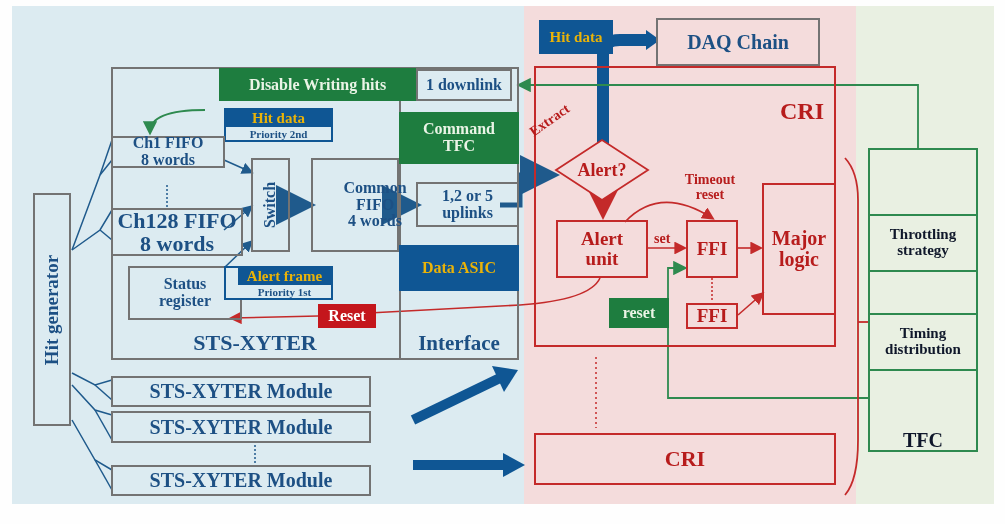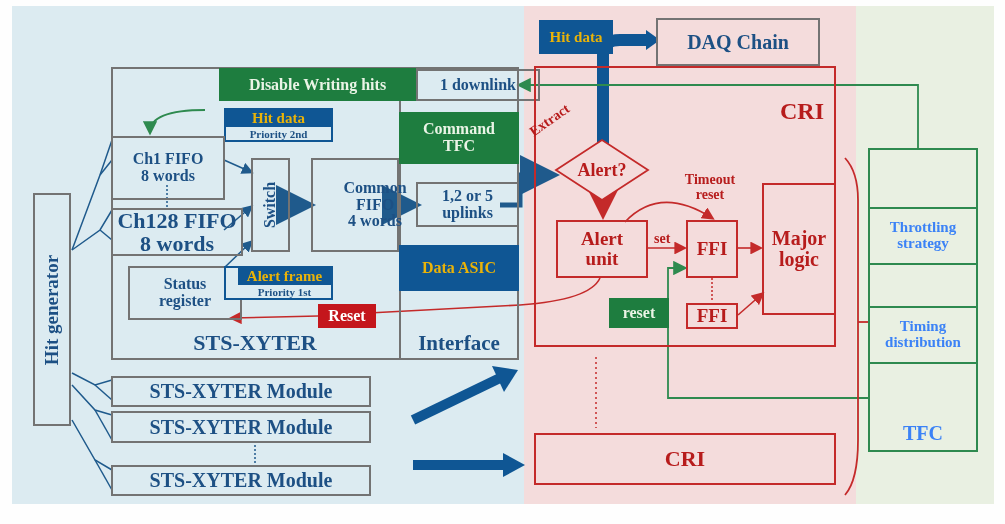--- a/index.html
+++ b/index.html
@@ -7,21 +7,21 @@
   .abs { position:absolute; box-sizing:border-box; }
   .panel-blue { background:#dcebf1; }
   .panel-red { background:#f4dcdc; }
   .panel-green { background:#e9f0e2; }
   .bbox { border:2px solid #737373; }
   .rbox { border:2px solid #c42a2a; }
   .gbox { border:2px solid #2e8a4f; }
   .ctr { display:flex; align-items:center; justify-content:center; text-align:center; }
   .tb { color:#1d5084; }
   .tr { color:#b71c1c; }
-  .tg { color:#3b82f6; }
+  .tg { color:#0f172a;margin-top:7px; }
   .fill-green { background:#1e7d3f; color:#eaf4e6; }
   .fill-blue { background:#0f5694; color:#eab308; }
   .fill-red { background:#c4161c; color:#ffffff; }
   svg { position:absolute; left:0; top:0; }
   .lbl { white-space:pre-line; line-height:1.05; }
 </style>
 </head>
 <body>
 
 <div class="abs panel-blue" style="left:12px;top:6px;width:512px;height:498px;"></div>
@@ -110,33 +110,33 @@
   <span class="tb" style="transform:rotate(-90deg);white-space:nowrap;font-size:19px;">Hit generator</span>
 </div>
 
 <div class="abs bbox" style="left:111px;top:67px;width:290px;height:293px;"></div>
 <div class="abs tb ctr" style="left:111px;top:328px;width:288px;height:30px;font-size:22px;">STS-XYTER</div>
 
 <div class="abs bbox" style="left:399px;top:67px;width:120px;height:293px;"></div>
 <div class="abs tb ctr" style="left:399px;top:328px;width:120px;height:30px;font-size:21px;">Interface</div>
 
 <div class="abs fill-green ctr" style="left:201px;top:68px;width:197px;height:33px;font-size:16px;margin-left:18px;">Disable Writing hits</div>
-<div class="abs bbox ctr tb" style="left:416px;top:69px;width:124px;height:32px;font-size:16px;">1 downlink</div>
+<div class="abs bbox ctr tb" style="left:416px;top:69px;width:96px;height:32px;font-size:16px;">1 downlink</div>
 <div class="abs fill-green ctr lbl" style="left:399px;top:112px;width:120px;height:52px;font-size:16px;">Command
 TFC</div>
 <div class="abs bbox ctr tb lbl" style="left:416px;top:182px;width:103px;height:45px;font-size:16px;">1,2 or 5
 uplinks</div>
 <div class="abs fill-blue ctr" style="left:399px;top:245px;width:120px;height:46px;font-size:16px;">Data ASIC</div>
 
 <div class="abs" style="left:224px;top:108px;width:109px;height:34px;border:2px solid #0f5694;background:#dcebf1;">
   <div class="fill-blue ctr" style="height:17px;font-size:15px;">Hit data</div>
   <div class="tb ctr" style="height:13px;font-size:11px;">Priority 2nd</div>
 </div>
 
-<div class="abs bbox ctr tb lbl" style="left:111px;top:136px;width:114px;height:64px;font-size:16px;">Ch1 FIFO
+<div class="abs bbox ctr tb lbl" style="left:111px;top:136px;width:114px;height:32px;font-size:16px;">Ch1 FIFO
 8 words</div>
 <div class="abs bbox ctr tb lbl" style="left:111px;top:208px;width:132px;height:48px;font-size:22px;">Ch128 FIFO
 8 words</div>
 <div class="abs bbox ctr" style="left:251px;top:158px;width:39px;height:94px;">
   <span class="tb" style="transform:rotate(-90deg);white-space:nowrap;font-size:16px;">Switch</span>
 </div>
 <div class="abs bbox ctr tb lbl" style="left:311px;top:158px;width:88px;height:94px;font-size:16px;padding-left:40px;">Common
 FIFO
 4 words</div>
 <div class="abs bbox ctr tb lbl" style="left:128px;top:266px;width:114px;height:54px;font-size:16px;">Status

